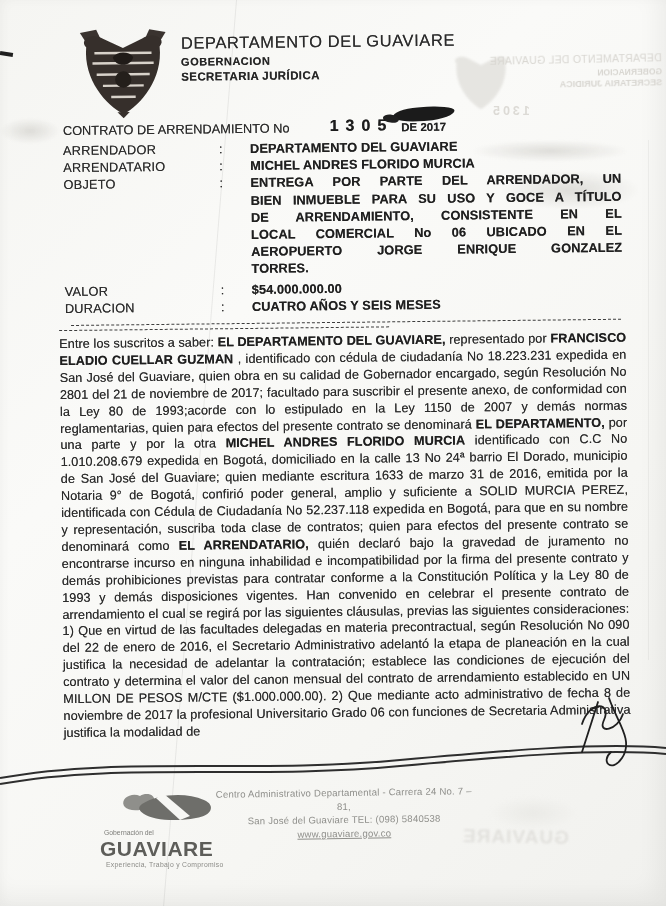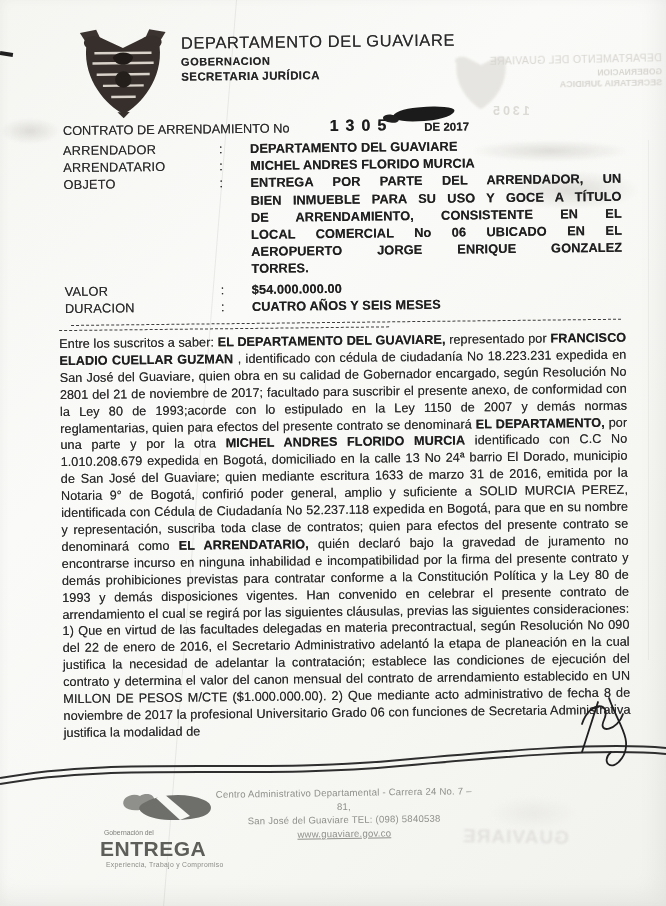--- a/index.html
+++ b/index.html
@@ -14,21 +14,21 @@
         text-shadow:0 0 0.35px rgba(45,45,45,0.75);}
   
   .crest{position:absolute;left:76px;top:24px;width:102px;height:92px;}
   .hdr{position:absolute;left:185px;top:33px;line-height:1;}
   .ht1{font-size:16.5px;letter-spacing:0.6px;color:#2b2b2b;}
   .ht2{font-size:11px;font-weight:700;letter-spacing:0.5px;margin-top:5px;color:#262626;}
   .ht3{font-size:11.5px;font-weight:700;letter-spacing:0.4px;margin-top:4px;color:#262626;}
   
   .cline{position:absolute;left:66px;top:118px;width:560px;font-size:12.8px;white-space:nowrap;}
   .cnum{font-weight:700;font-size:16px;letter-spacing:7px;margin-left:40px;color:#1c1c1c;position:relative;top:-1px;}
-  .cyear{font-weight:700;font-size:11.5px;margin-left:31px;color:#222;position:relative;}
+  .cyear{font-weight:700;font-size:11.5px;margin-left:8px;color:#222;position:relative;}
   .scribble{position:absolute;left:330px;top:-10px;width:62px;height:14px;background:#101010;
             border-radius:45% 60% 50% 55%/60% 45% 65% 50%;transform:rotate(-4deg);opacity:.95;}
   .scribble:after{content:"";position:absolute;left:-10px;top:5px;width:16px;height:8px;background:#141414;
             border-radius:50% 60% 45% 55%;transform:rotate(10deg);}
   
   .fields{position:absolute;left:66px;top:139px;width:558px;font-size:12.8px;}
   .frow{display:flex;line-height:17.2px;}
   .frow:nth-child(4){margin-top:3px;}
   .flabel{width:156px;flex:none;letter-spacing:0.2px;}
   .fcolon{width:31px;flex:none;}
@@ -182,21 +182,21 @@
     </g>
   </svg>
 
   <div class="flogo">
     <svg class="gfx" width="110" height="38" viewBox="0 0 110 38">
       <path d="M12,16 C8,8 20,2 28,6 C34,2 44,4 42,12 C38,20 18,24 12,16 Z" fill="#8f8f8b"></path>
       <path d="M30,14 C46,4 74,2 92,10 C104,15 100,26 84,28 C64,32 40,30 32,24 C26,20 26,17 30,14 Z" fill="#6e6e6a"></path>
       <path d="M52,4 L78,26 L68,30 L44,8 Z" fill="#f7f7f4"></path>
     </svg>
     <div class="fl-small">Gobernación del</div>
-    <div class="fl-main">ENTREGA</div>
+    <div class="fl-main">GUAVIARE</div>
     <div class="fl-tag">Experiencia, Trabajo y Compromiso</div>
   </div>
 
   <div class="address">
     <div>Centro Administrativo Departamental - Carrera 24 No. 7 – 81,</div>
     <div><span>San José del Guaviare TEL: (098) 5840538 </span><span class="url">www.guaviare.gov.co</span></div>
   </div>
 
 </div>
 

